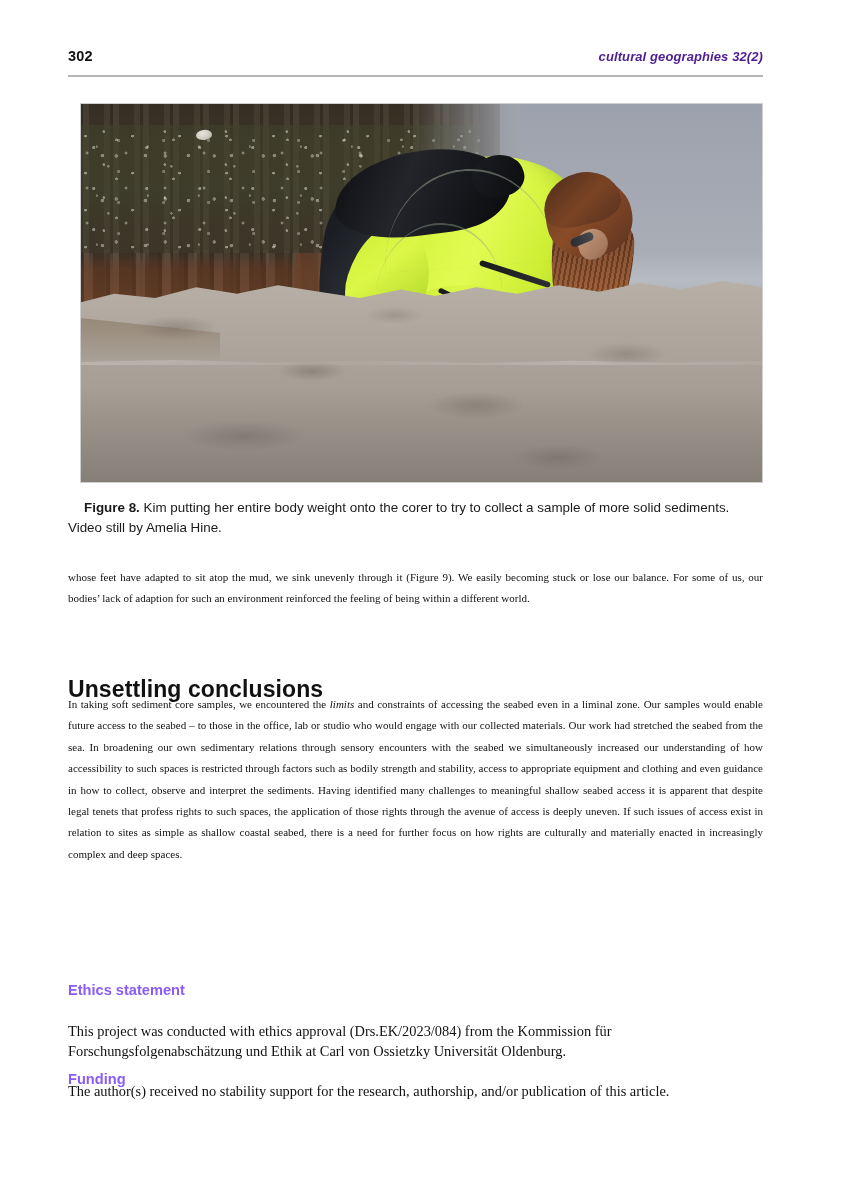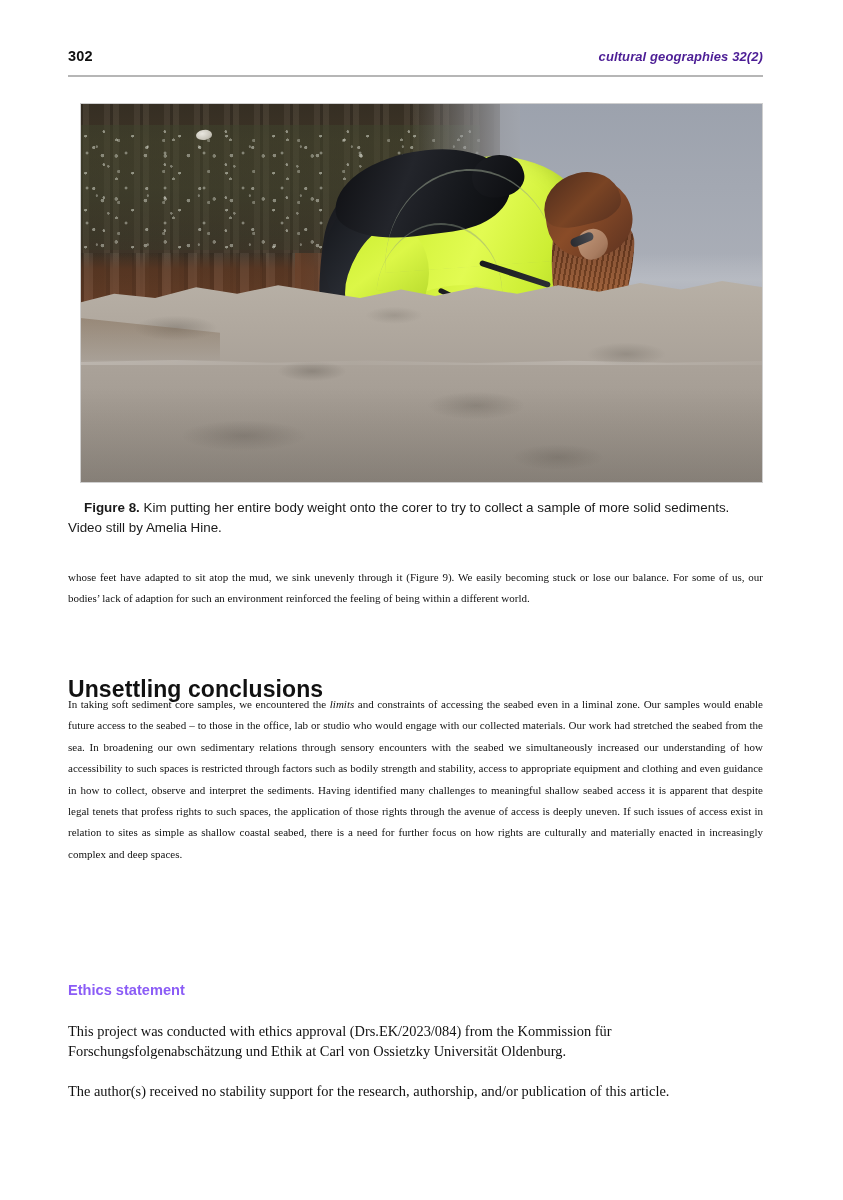--- a/index.html
+++ b/index.html
@@ -590,15 +590,16 @@
 
   <div class="body-col p-continue">whose feet have adapted to sit atop the mud, we sink unevenly through it (Figure 9). We easily becoming stuck or lose our balance. For some of us, our bodies’ lack of adaption for such an environment reinforced the feeling of being within a different world.</div>
 
   <h2 class="h1">Unsettling conclusions</h2>
 
   <div class="body-col p-main"><span>In taking soft sediment core samples, we encountered the </span><i>limits</i><span> and constraints of accessing the seabed even in a liminal zone. Our samples would enable future access to the seabed – to those in the office, lab or studio who would engage with our collected materials. Our work had stretched the seabed from the sea. In broadening our own sedimentary relations through sensory encounters with the seabed we simultaneously increased our understanding of how accessibility to such spaces is restricted through factors such as bodily strength and stability, access to appropriate equipment and clothing and even guidance in how to collect, observe and interpret the sediments. Having identified many challenges to meaningful shallow seabed access it is apparent that despite legal tenets that profess rights to such spaces, the application of those rights through the avenue of access is deeply uneven. If such issues of access exist in relation to sites as simple as shallow coastal seabed, there is a need for further focus on how rights are culturally and materially enacted in increasingly complex and deep spaces.</span></div>
 
   <h3 class="h2 h2-ethics">Ethics statement</h3>
   <div class="body-col small-body p-ethics">This project was conducted with ethics approval (Drs.EK/2023/084) from the Kommission für Forschungsfolgenabschätzung und Ethik at Carl von Ossietzky Universität Oldenburg.</div>
 
+  <h3 class="h2 h2-funding">Funding</h3>
   <div class="body-col small-body p-funding">The author(s) received no stability support for the research, authorship, and/or publication of this article.</div>
 
 </div>
 
 </body></html>

